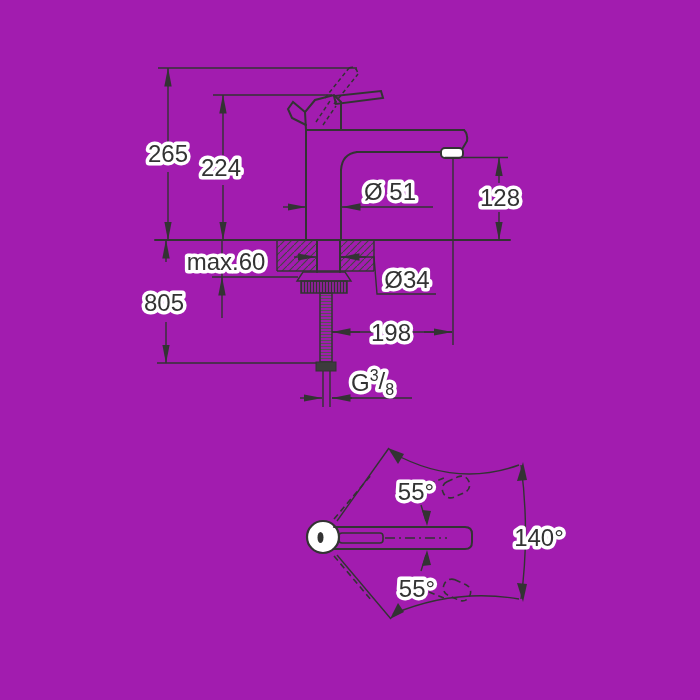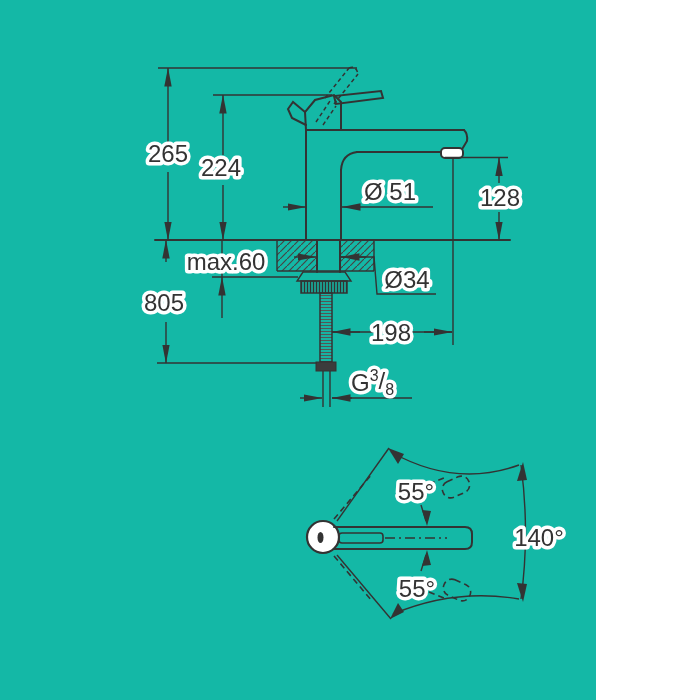--- a/index.html
+++ b/index.html
@@ -1,16 +1,16 @@
 <!DOCTYPE html>
 <html><head>
 <meta charset="utf-8">
 <style>
   html,body{margin:0;padding:0;background:#fff;width:700px;height:700px;overflow:hidden;}
-  .stage{width:596px;height:700px;background:#14b8a6;position:relative;}
+  .stage{width:700px;height:700px;background:#a21caf;position:relative;}
   svg{display:block;}
   .ln{stroke:#333;stroke-width:2;fill:none;stroke-linecap:round;}
   .ln-thin{stroke:#333;stroke-width:1.4;fill:none;}
   .dim{stroke:#333;stroke-width:1.4;fill:none;}
   .dash{stroke:#333;stroke-width:1.6;fill:none;stroke-dasharray:6 4;stroke-linecap:butt;}
   .dash-s{stroke:#333;stroke-width:1.5;fill:none;stroke-dasharray:4 3;}
   .arr{fill:#333;stroke:none;}
   text.dim-label{
     font-family:"Liberation Sans","DejaVu Sans",sans-serif;
     font-size:24px;fill:#333;

